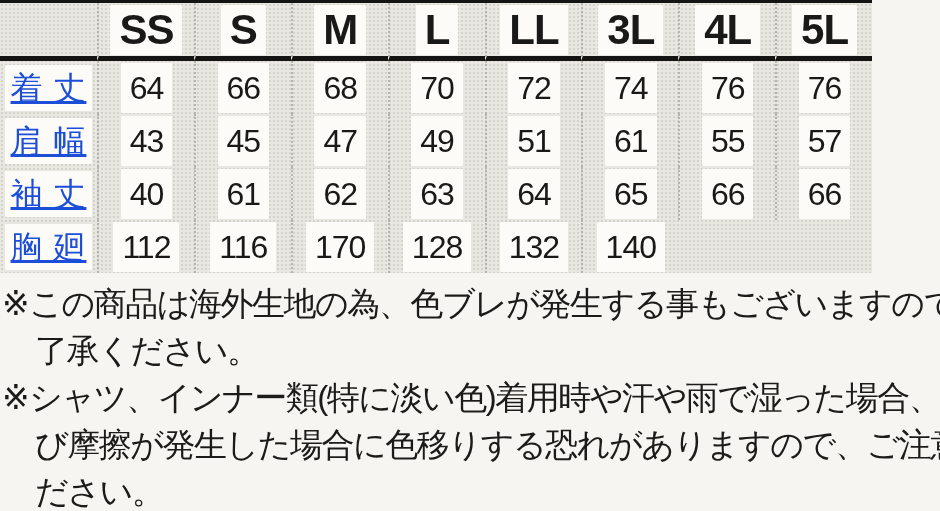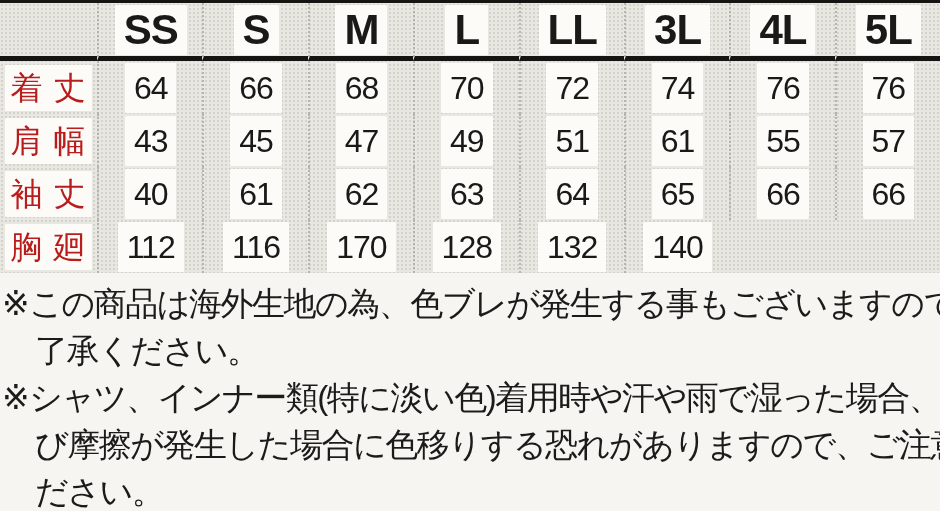--- a/index.html
+++ b/index.html
@@ -15,37 +15,37 @@
   body{
     width:940px;height:511px;overflow:hidden;
     background:var(--page-bg);
     color:var(--text);
     font-family:"Liberation Sans","DejaVu Sans",sans-serif;
   }
   
   .size-table{
     display:grid;
     grid-template-columns:97px repeat(8,1fr);
-    width:940px;
+    width:872px;
     border-top:3px solid var(--rule);
     background-color:var(--table-base);
     background-image:radial-gradient(var(--table-dot) 1px, rgba(0,0,0,0) 1.2px);
     background-size:4px 4px;
   }
   .cell{
     display:flex;align-items:center;justify-content:center;
     height:53px;overflow:visible;
   }
   .cell.divided{border-left:2px dotted var(--dotted);}
   .th{
     border-bottom:5px solid var(--rule);
     font-weight:bold;font-size:42px;letter-spacing:-1px;
   }
   .td{font-size:32px;letter-spacing:-1px;}
-  .label-cell{font-size:32px;letter-spacing:1px;color:#b91c1c;}
+  .label-cell{font-size:32px;letter-spacing:1px;color:#1d4ed8;text-decoration:underline;}
   .patch{
     background:var(--cell-patch);
     padding:2px 9px;line-height:46px;border-radius:1px;white-space:nowrap;
   }
   .label-cell .patch{padding:3px 6px;line-height:40px;}
   .corner{border-bottom:5px solid var(--rule);}
   
   .notes{
     padding:7px 2px 0 2px;
     font-size:33px;line-height:47px;letter-spacing:-1.5px;

